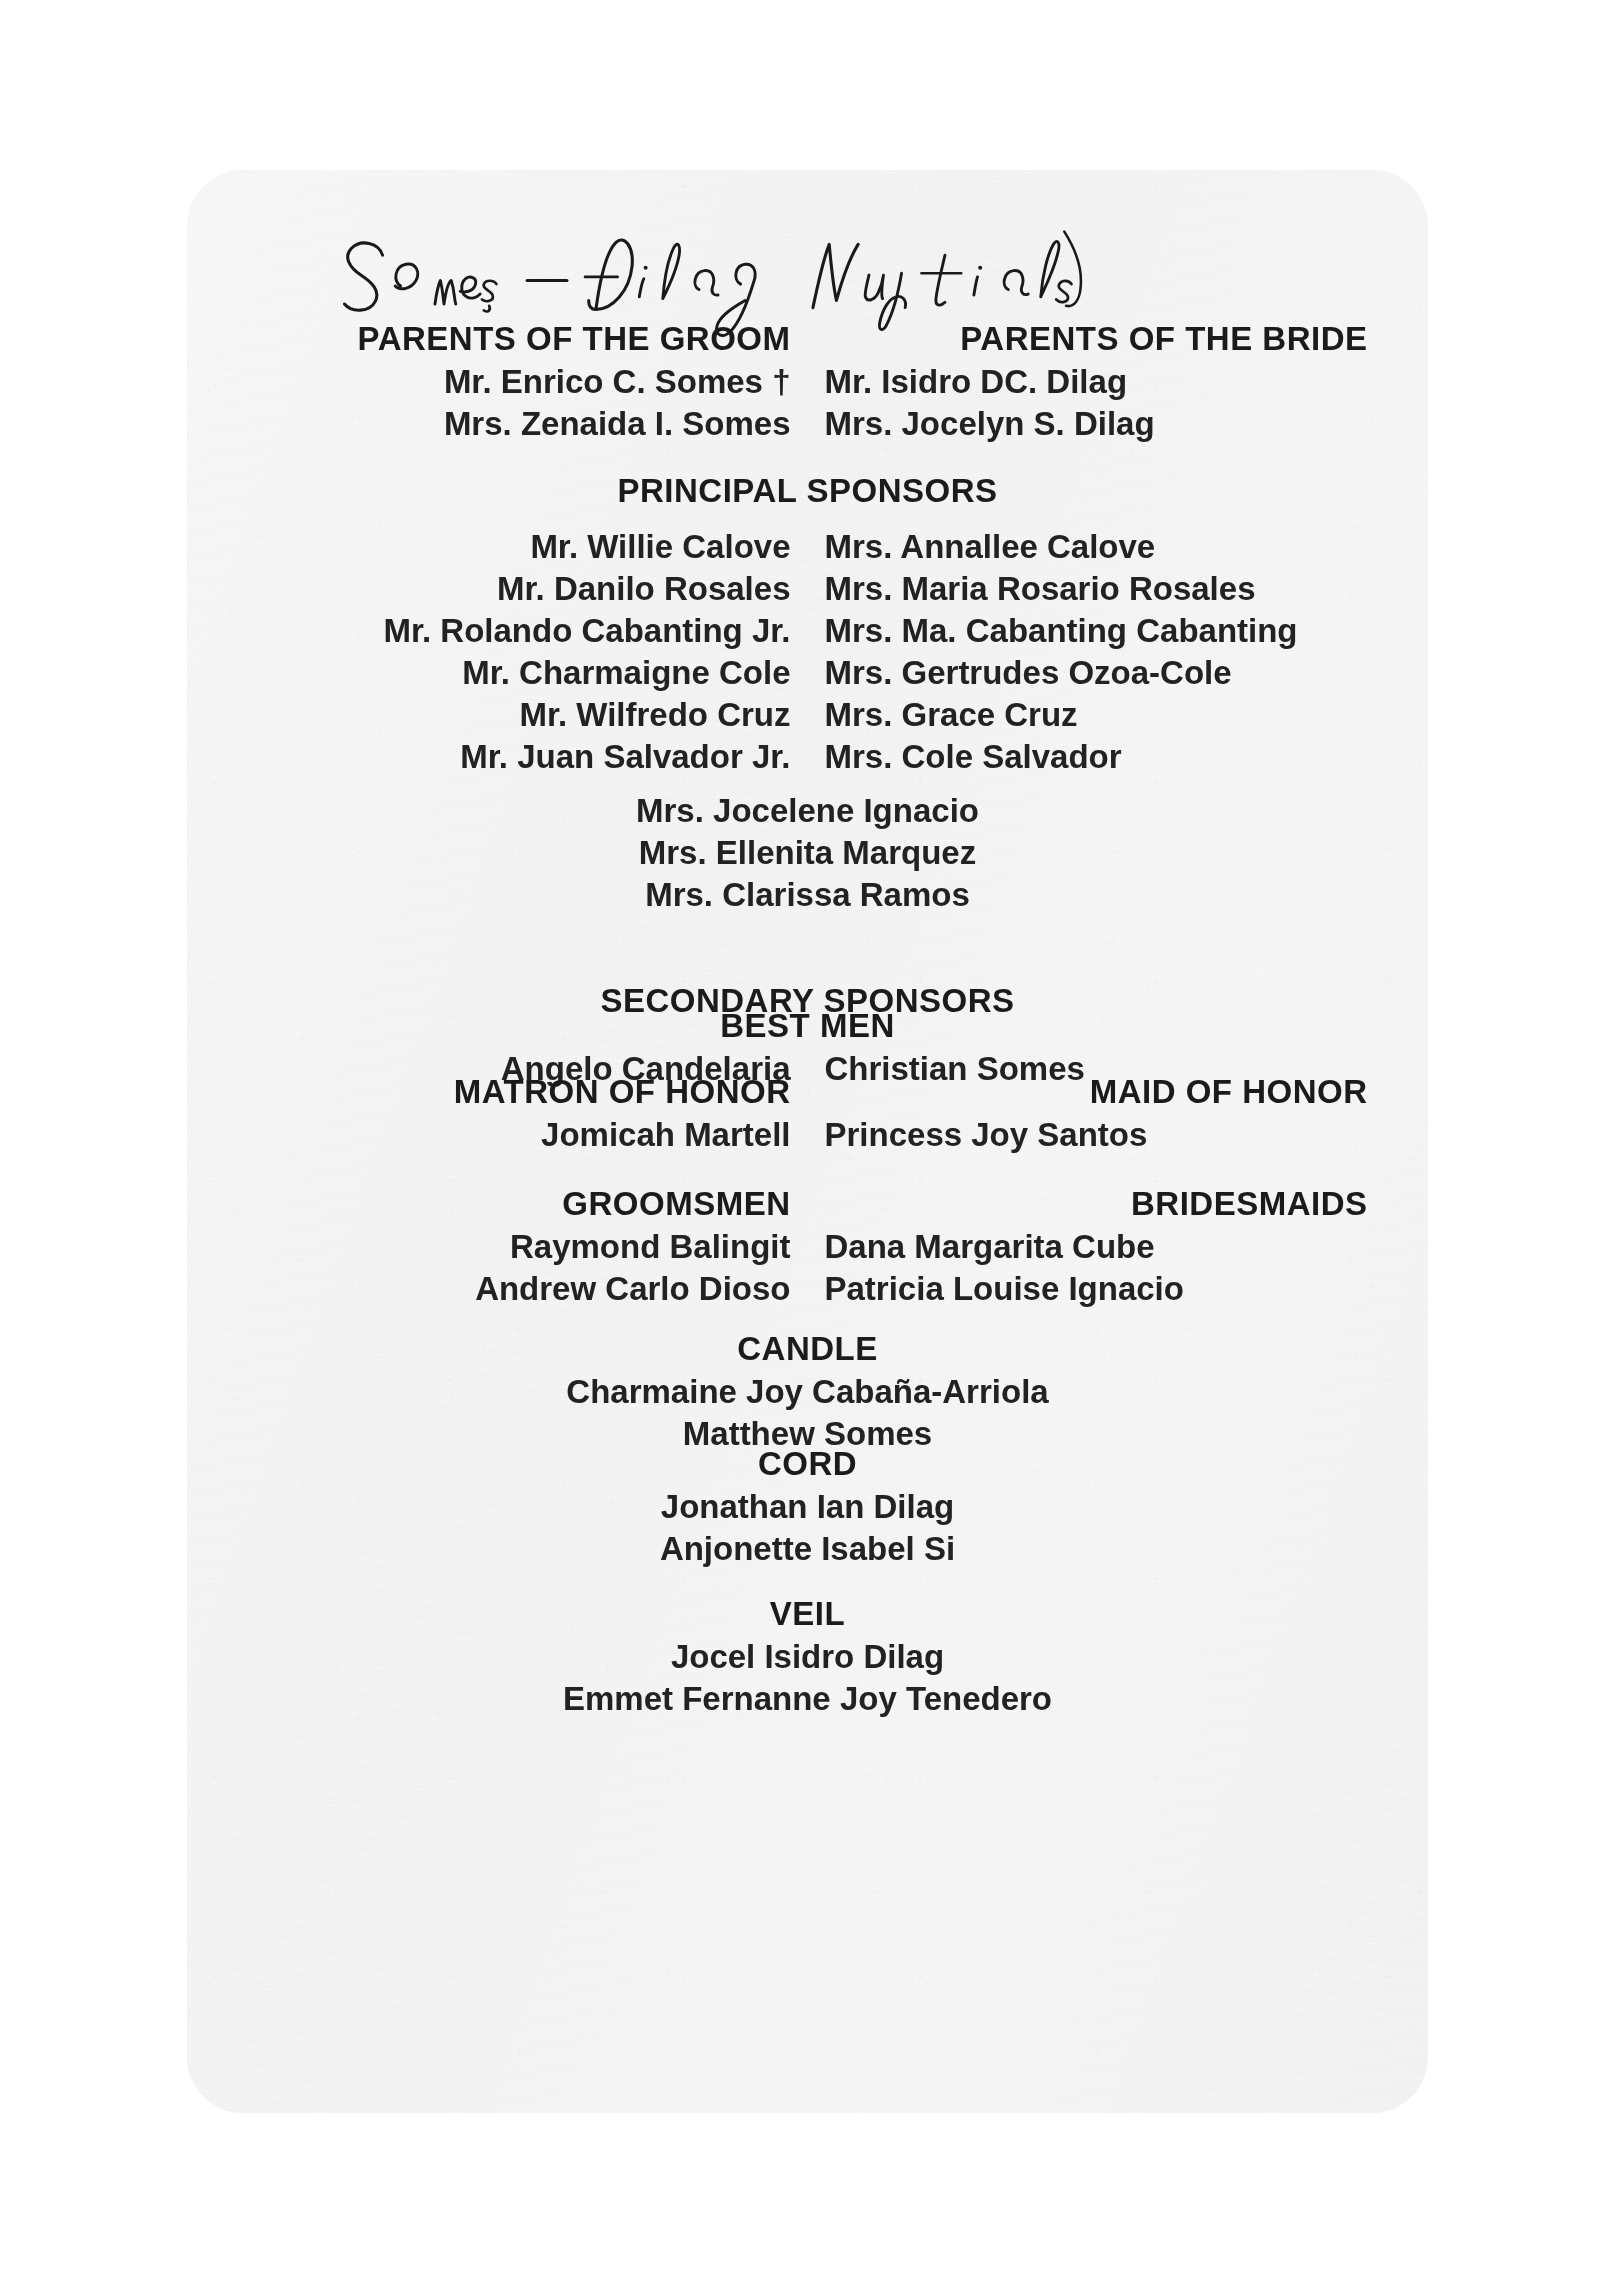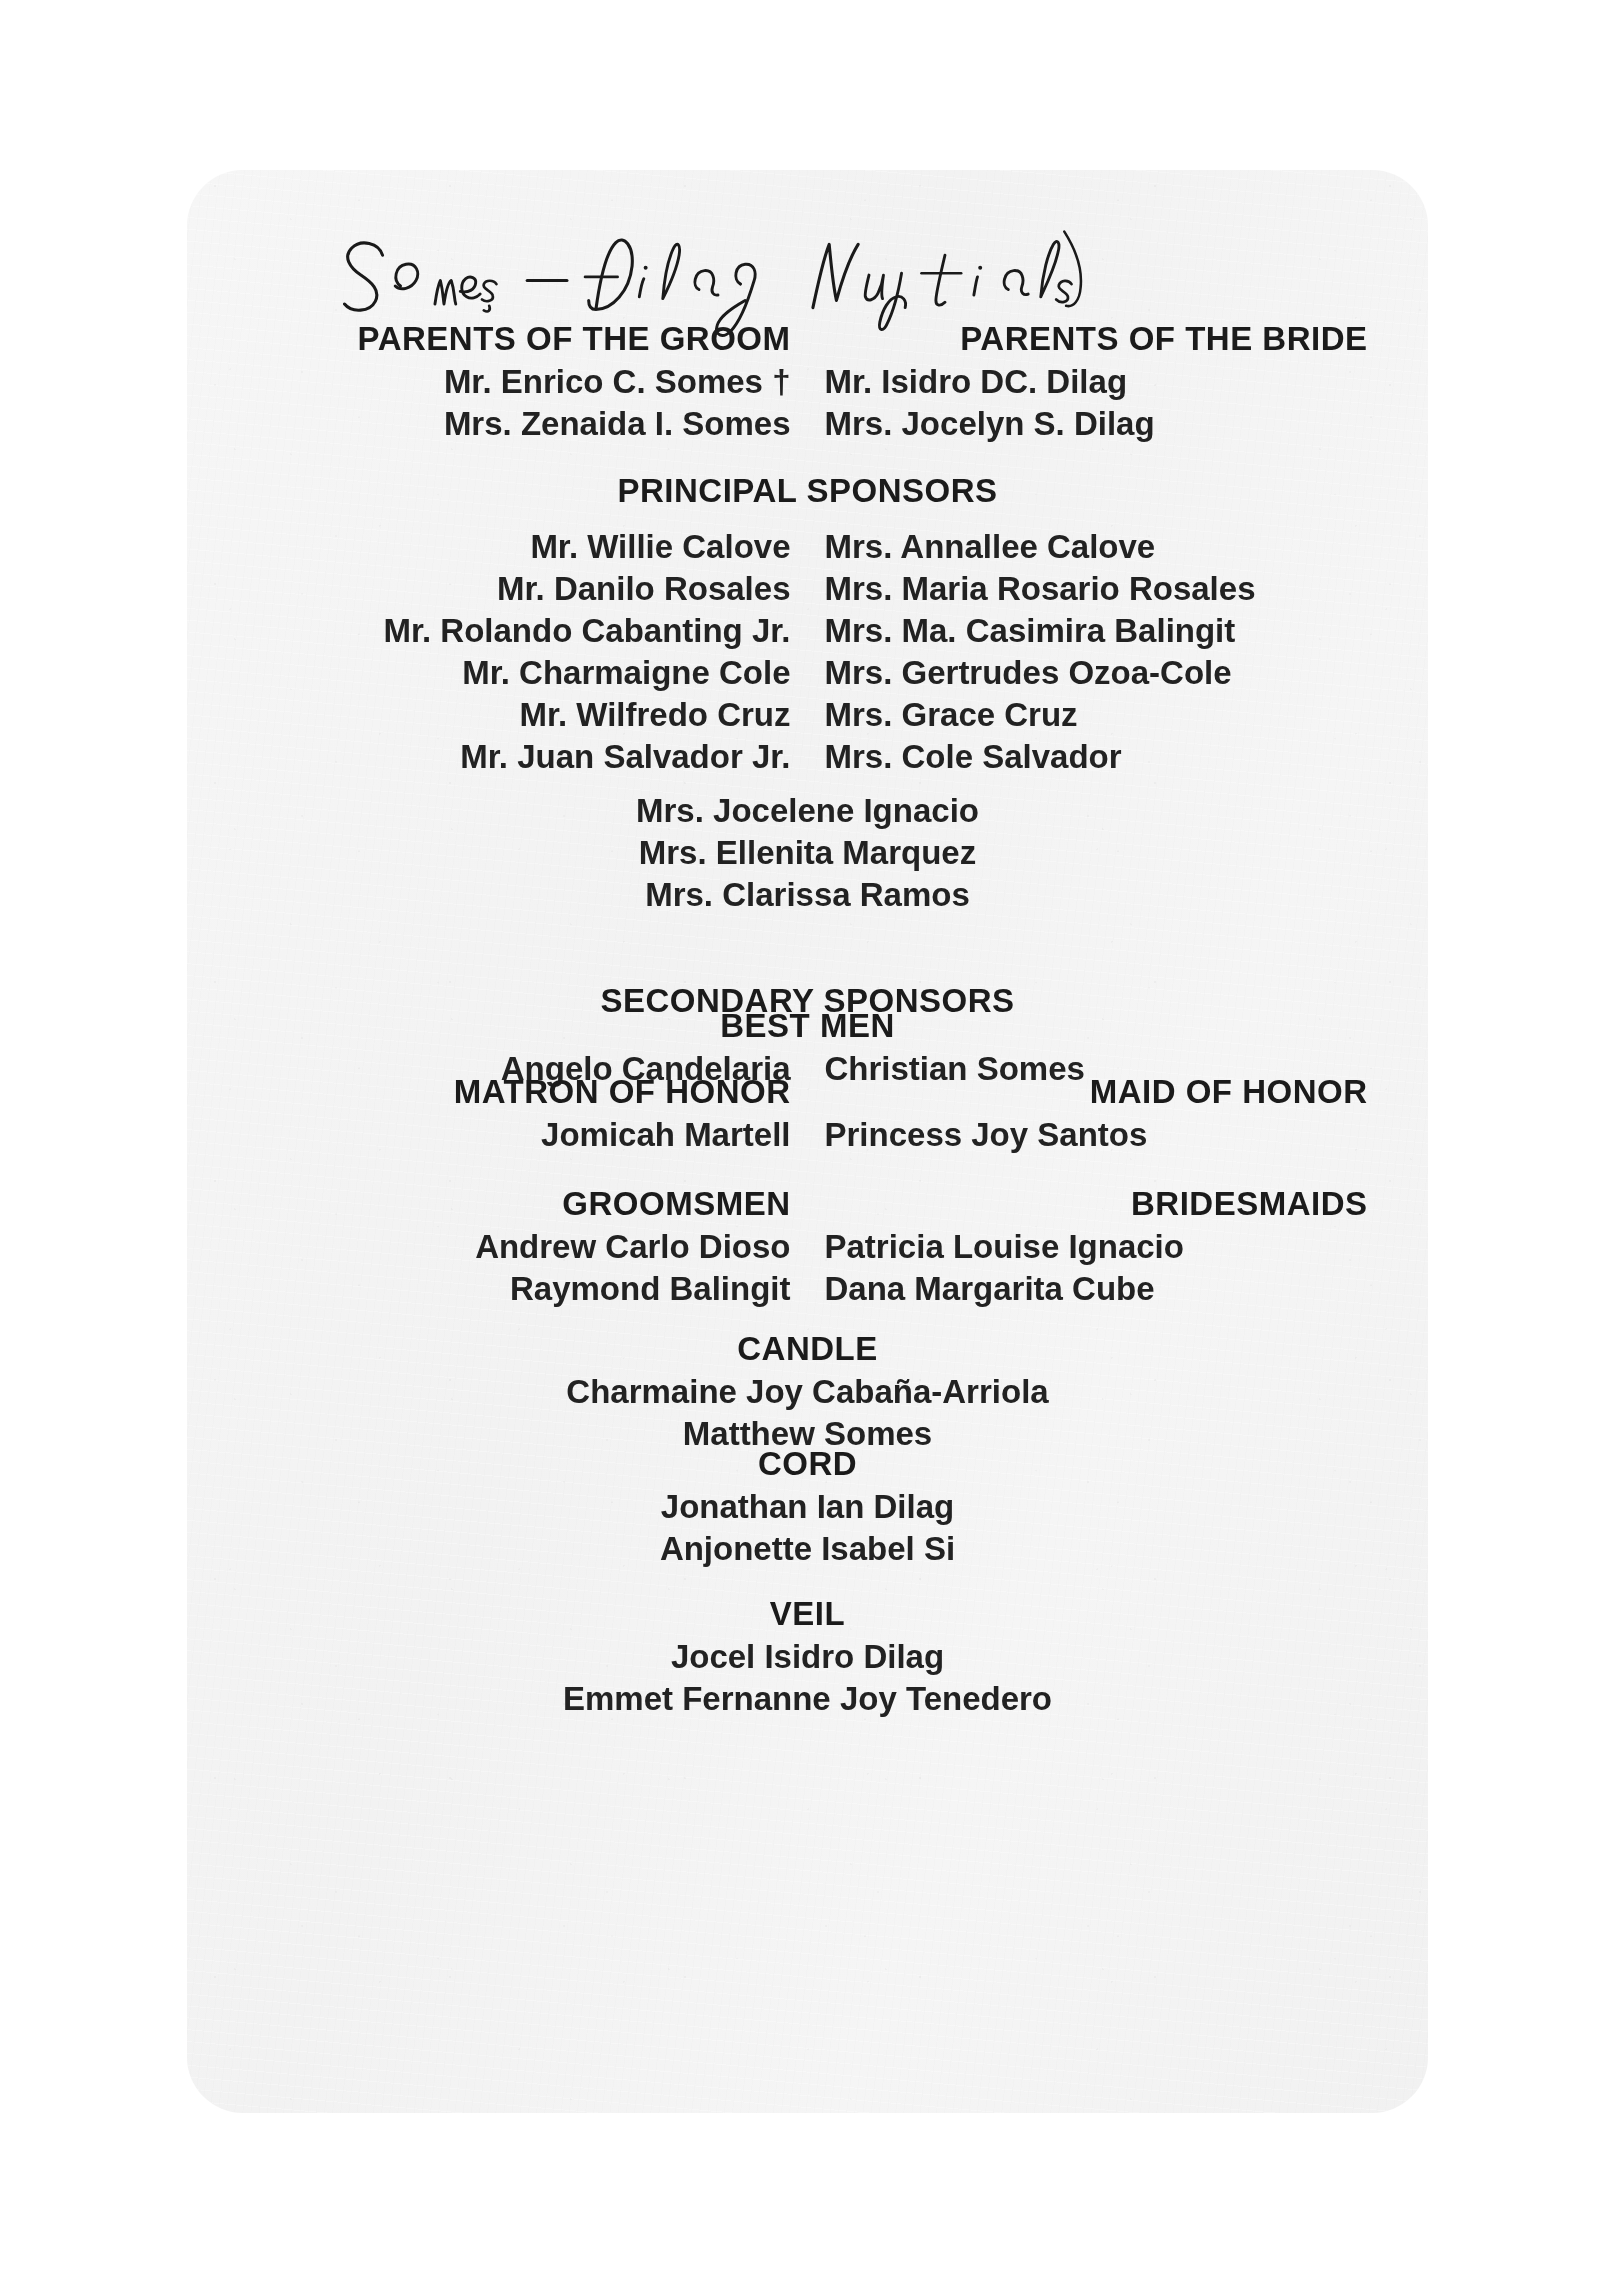--- a/index.html
+++ b/index.html
@@ -207,21 +207,21 @@
           <div class="nm col-r">Mrs. Annallee Calove</div>
         </div>
         <div class="pair-grid">
           <div class="nm col-l">Mr. Danilo Rosales</div>
           <div></div>
           <div class="nm col-r">Mrs. Maria Rosario Rosales</div>
         </div>
         <div class="pair-grid">
           <div class="nm col-l">Mr. Rolando Cabanting Jr.</div>
           <div></div>
-          <div class="nm col-r">Mrs. Ma. Casimira Balingit</div>
+          <div class="nm col-r">Mrs. Ma. Cabanting Cabanting</div>
         </div>
         <div class="pair-grid">
           <div class="nm col-l">Mr. Charmaigne Cole</div>
           <div></div>
           <div class="nm col-r">Mrs. Gertrudes Ozoa-Cole</div>
         </div>
         <div class="pair-grid">
           <div class="nm col-l">Mr. Wilfredo Cruz</div>
           <div></div>
           <div class="nm col-r">Mrs. Grace Cruz</div>
@@ -265,28 +265,28 @@
         </div>
       </div>
 
       <div class="section" style="top:1017px">
         <div class="hdr-grid">
           <div class="hdr col-l">GROOMSMEN</div>
           <div></div>
           <div class="hdr col-r">BRIDESMAIDS</div>
         </div>
         <div class="pair-grid">
+          <div class="nm col-l">Raymond Balingit</div>
+          <div></div>
+          <div class="nm col-r">Dana Margarita Cube</div>
+        </div>
+        <div class="pair-grid">
           <div class="nm col-l">Andrew Carlo Dioso</div>
           <div></div>
           <div class="nm col-r">Patricia Louise Ignacio</div>
-        </div>
-        <div class="pair-grid">
-          <div class="nm col-l">Raymond Balingit</div>
-          <div></div>
-          <div class="nm col-r">Dana Margarita Cube</div>
         </div>
       </div>
 
       <div class="section center-list" style="top:1162px">
         <div class="hdr" style="margin-bottom:6.3px">CANDLE</div>
         <div class="nm">Charmaine Joy Cabaña-Arriola</div>
         <div class="nm">Matthew Somes</div>
       </div>
 
       <div class="section center-list" style="top:1277px">

